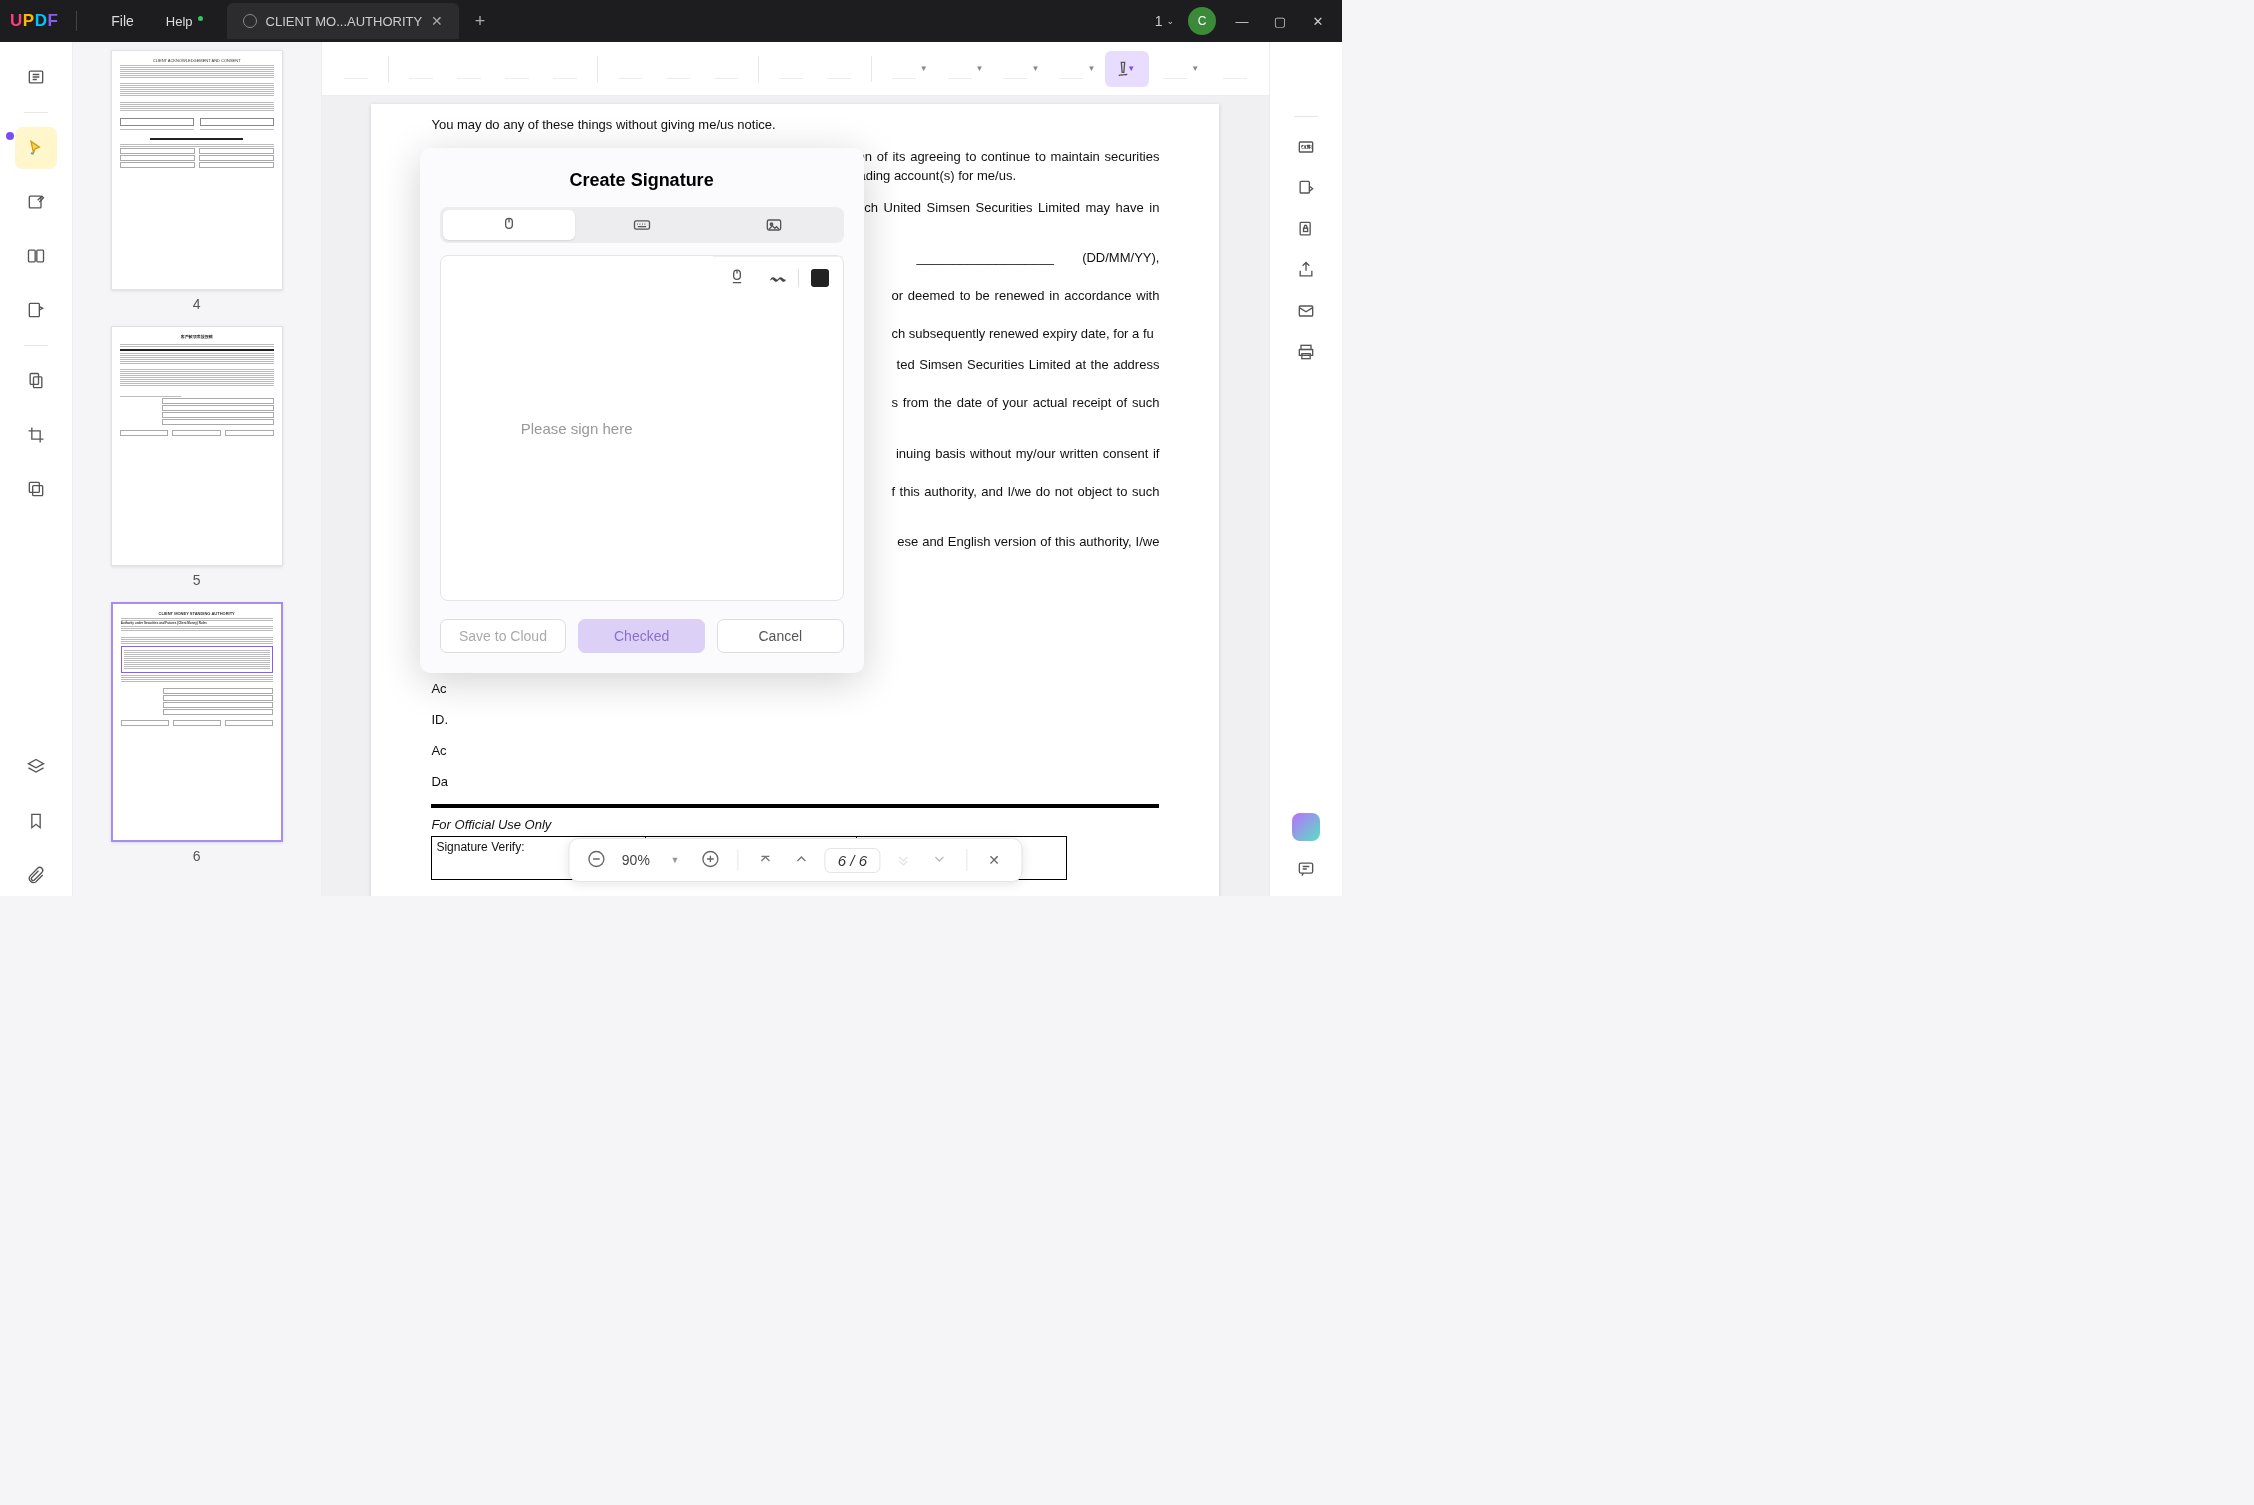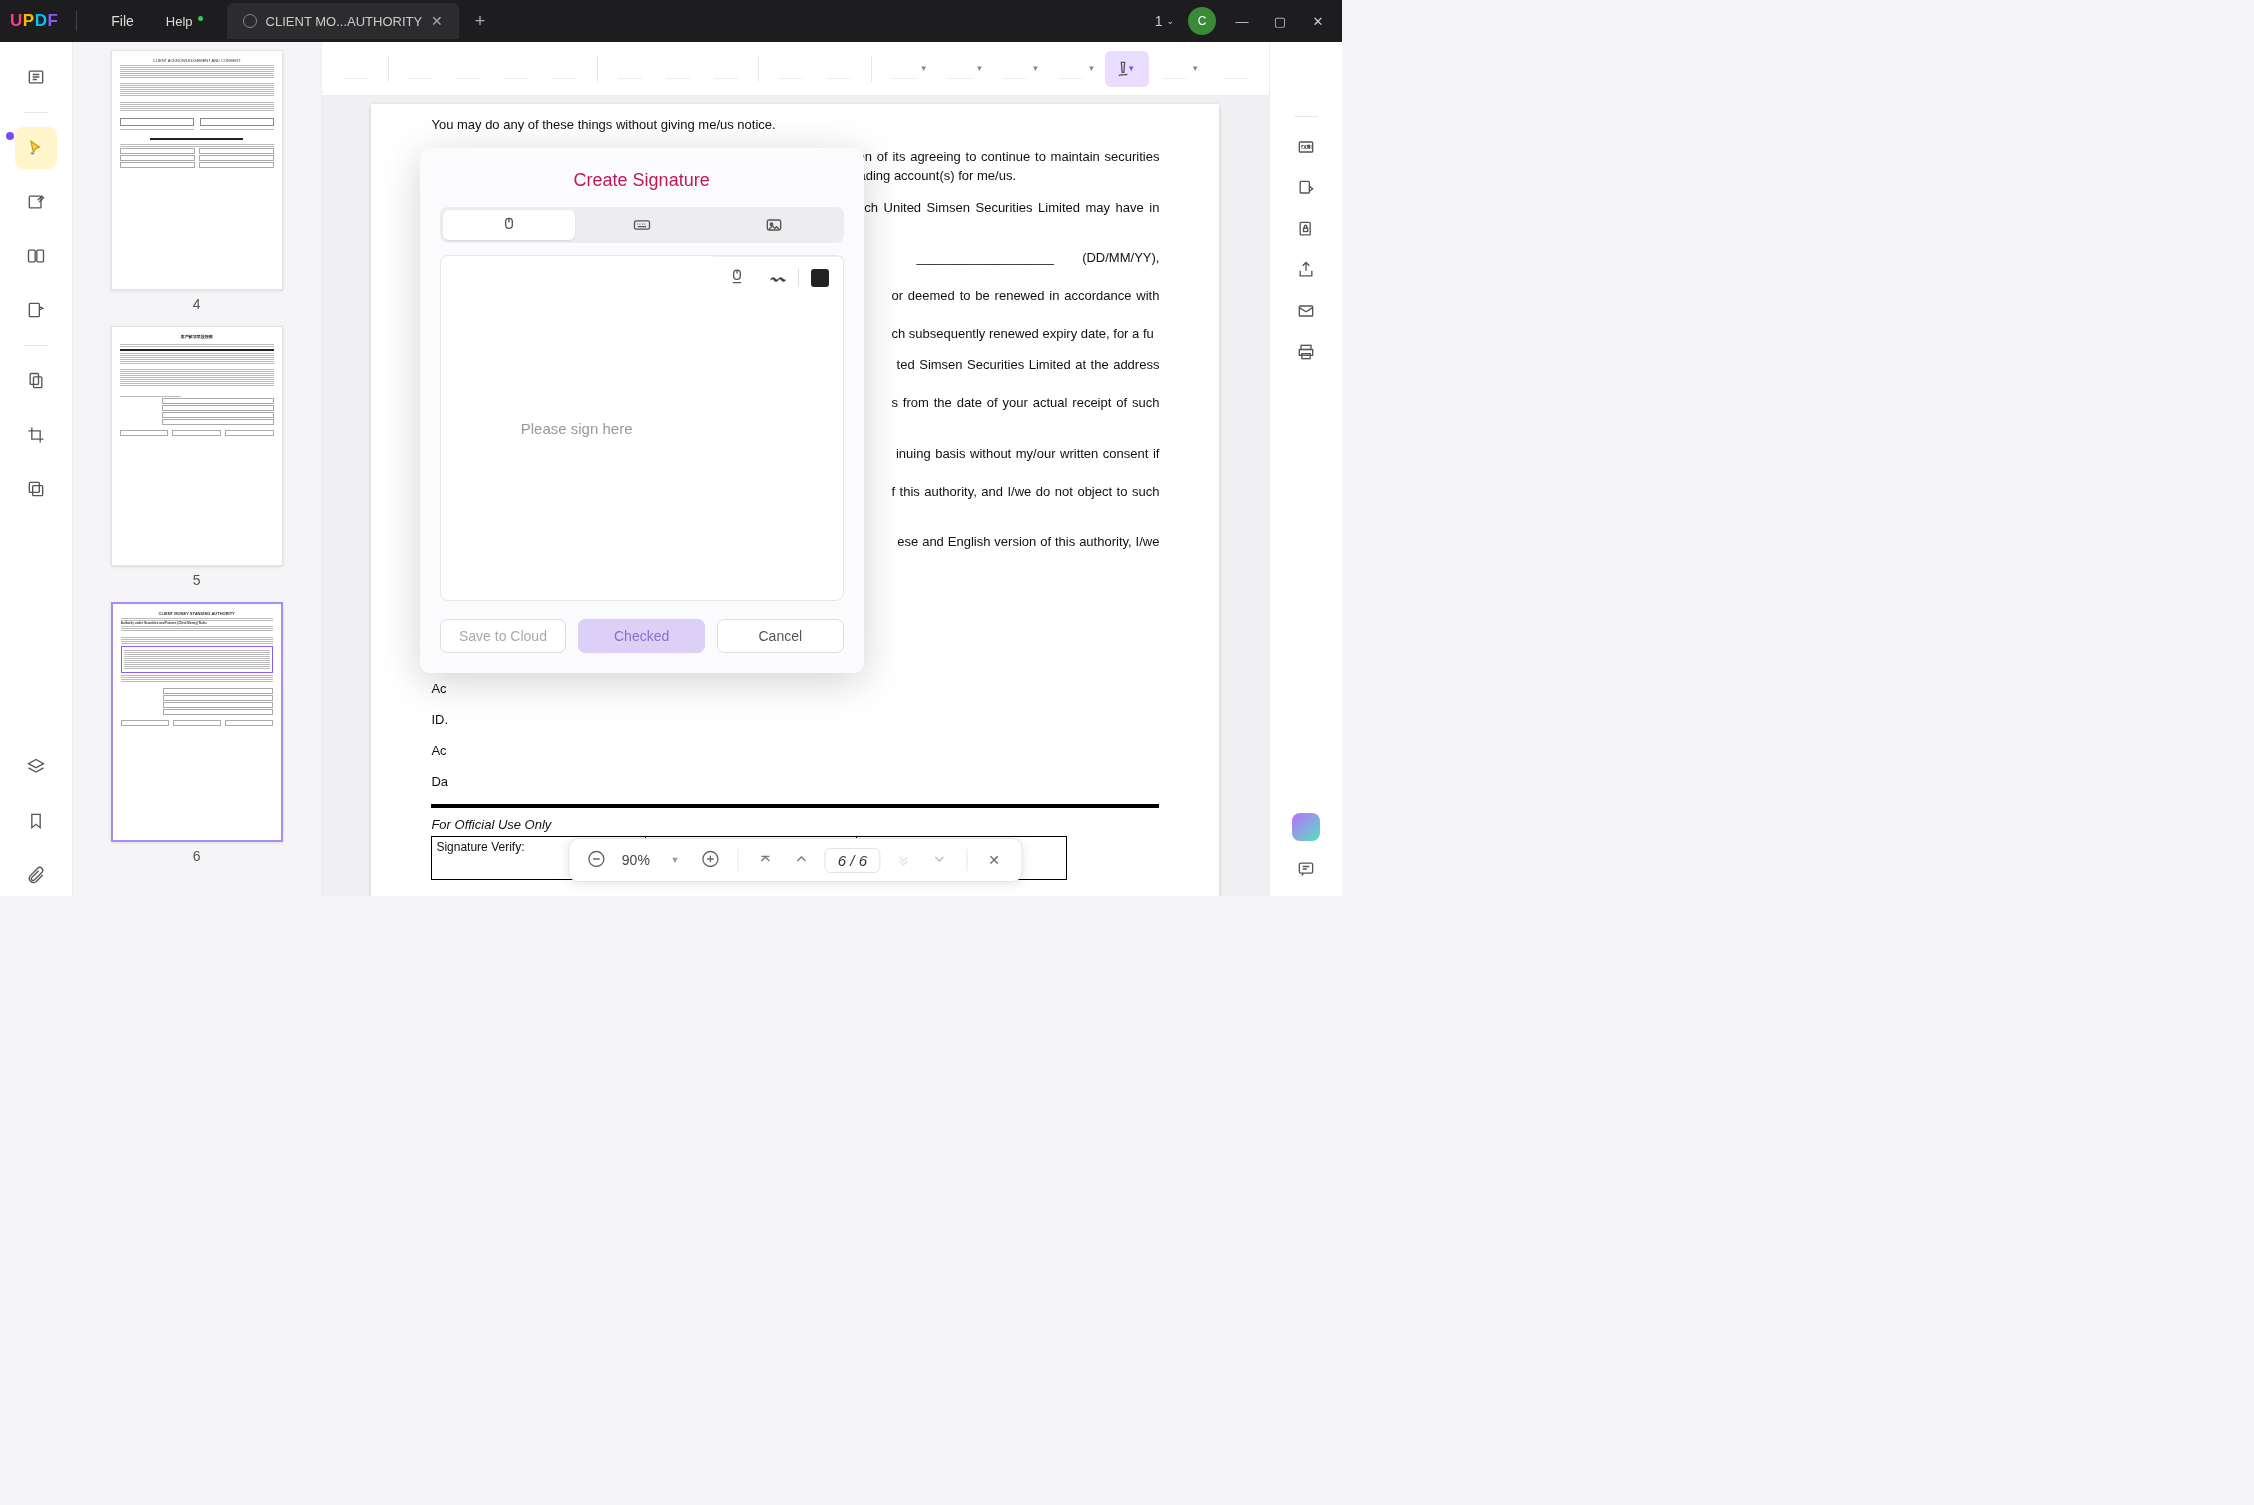--- a/index.html
+++ b/index.html
@@ -118,21 +118,21 @@
   .dialog {
     position:absolute;
     left:98px; top:106px;
     width:444px;
     background:#fbfbfd;
     border-radius:10px;
     box-shadow:0 8px 40px rgba(0,0,0,.18);
     padding:22px 20px 20px;
     z-index:50;
   }
-  .dlg-title { text-align:center; font-size:18px; font-weight:400; color:#be185d; margin-bottom:16px; }
+  .dlg-title { text-align:center; font-size:18px; font-weight:700; color:#000000; margin-bottom:16px; }
   .dlg-tabs { display:flex; background:#ededf0; border-radius:8px; padding:3px; margin-bottom:12px; }
   .dlg-tab { flex:1; height:30px; display:flex; align-items:center; justify-content:center; border-radius:6px; }
   .dlg-tab.active { background:#fff; box-shadow:0 1px 2px rgba(0,0,0,.1); }
   .sign-area {
     background:#fff; border:1px solid #e5e5e9; border-radius:8px;
     height:346px; display:flex; flex-direction:row;
   }
   .sign-canvas { flex:1; display:flex; align-items:center; justify-content:center; color:#999; font-size:15px; }
   .sign-tools {
     height:42px; border-top:1px solid #eee; display:flex; align-items:center; padding:0 14px; gap:12px;

